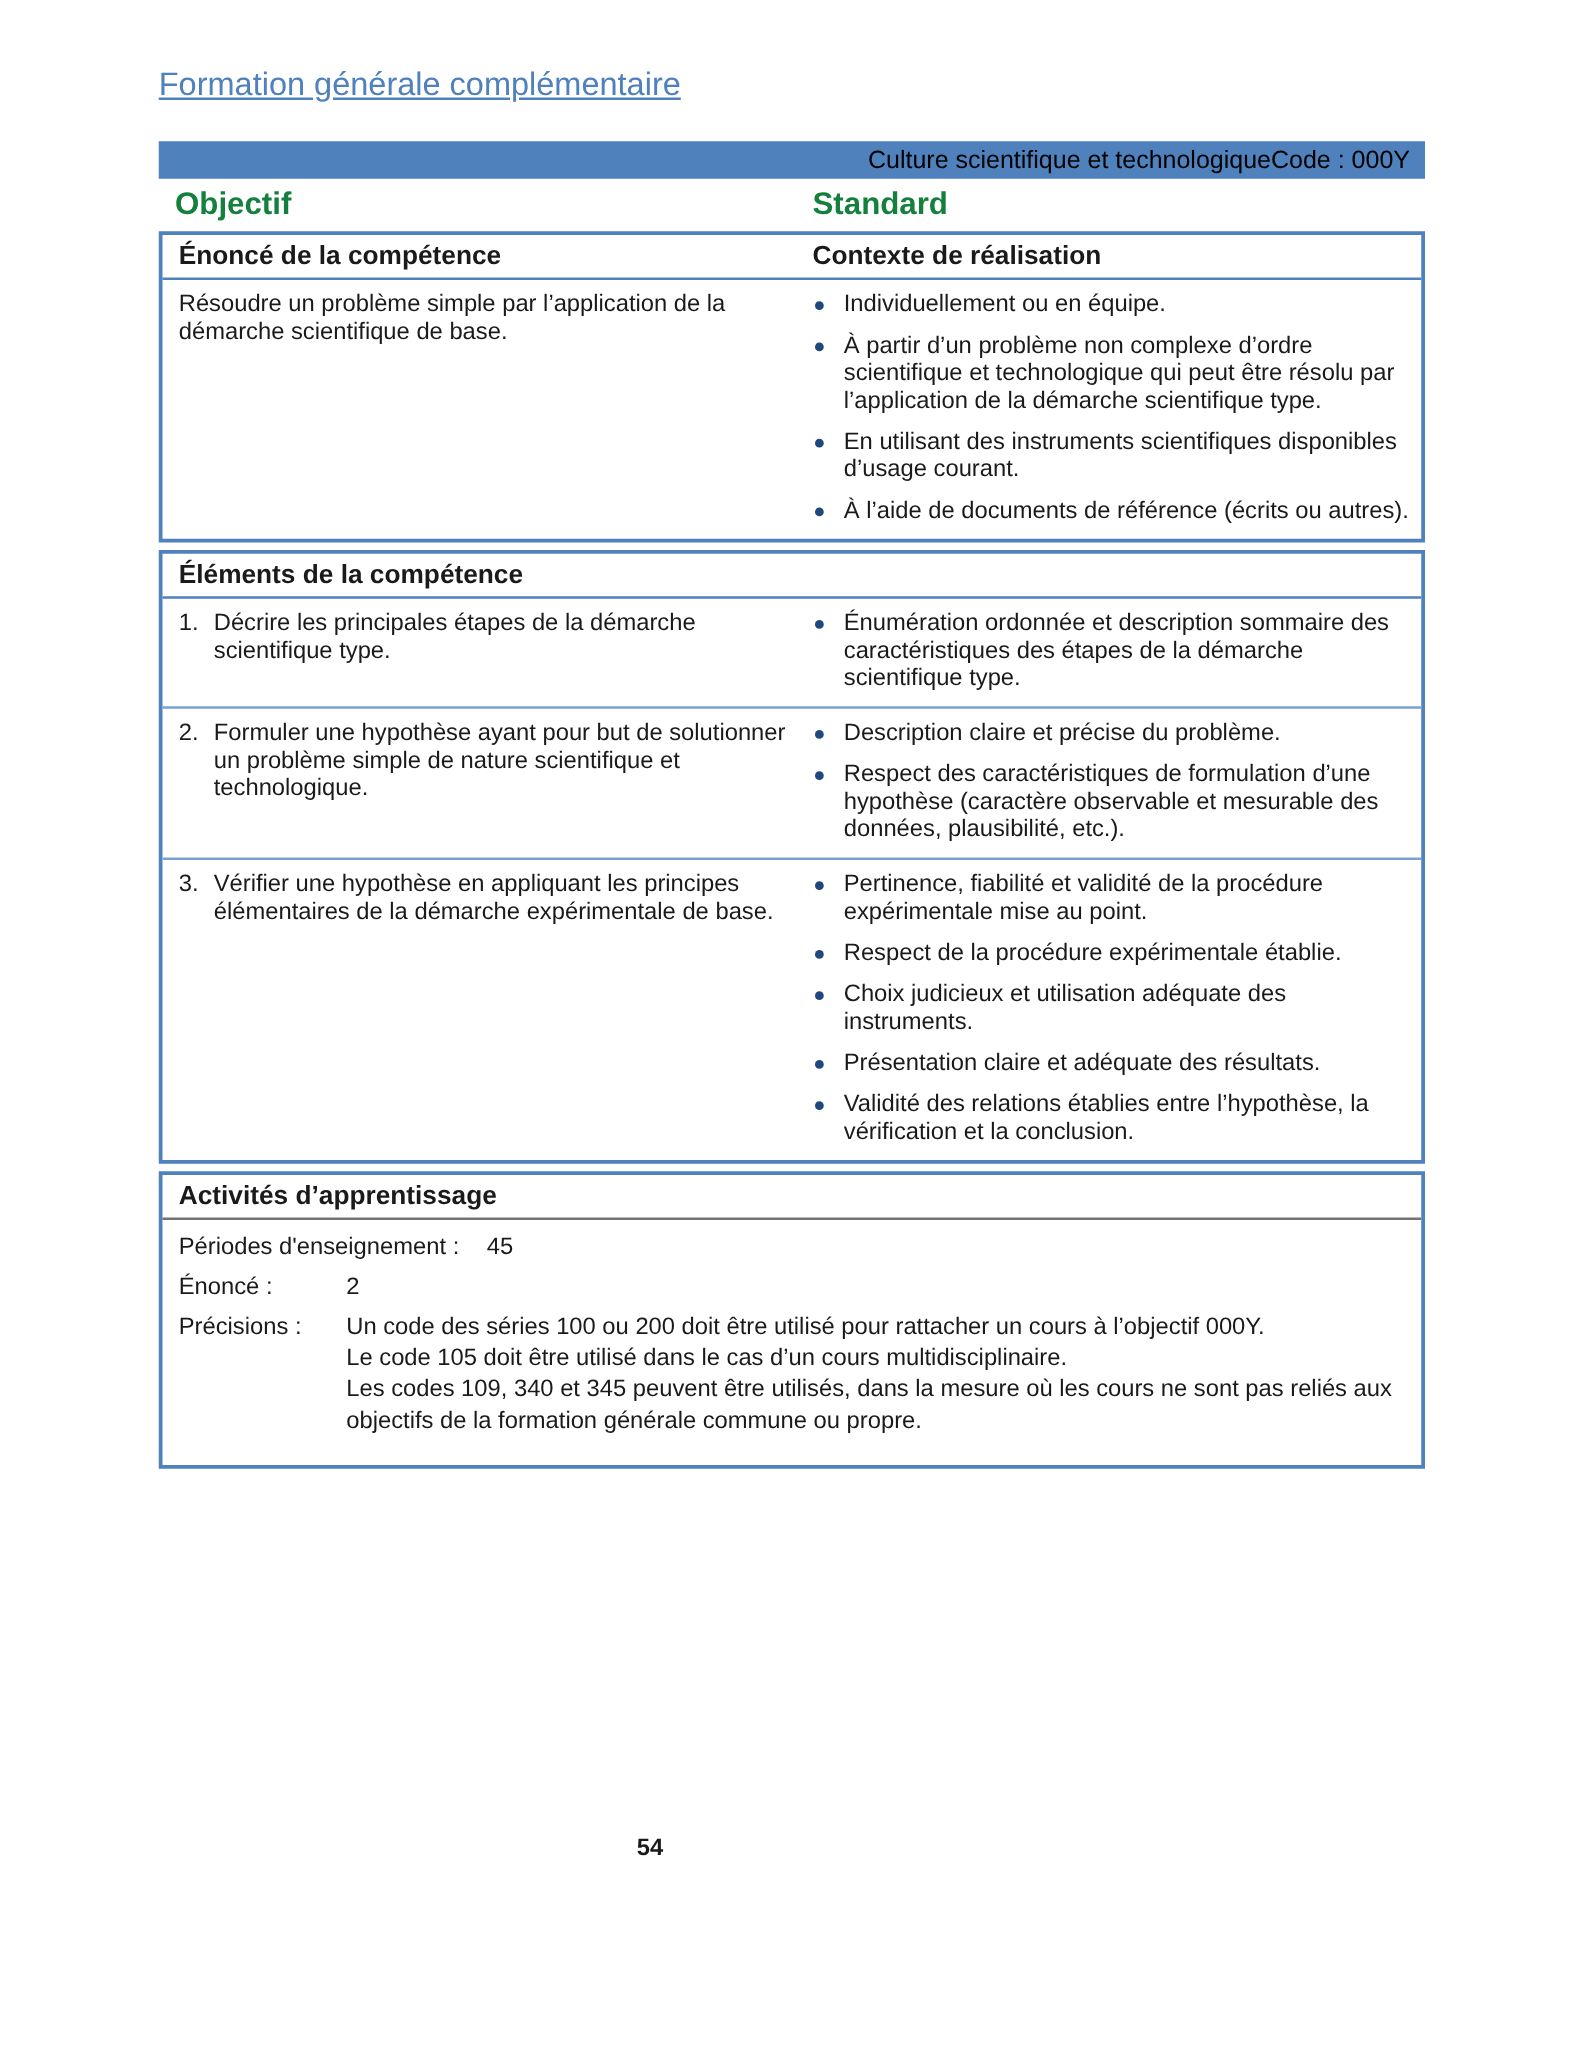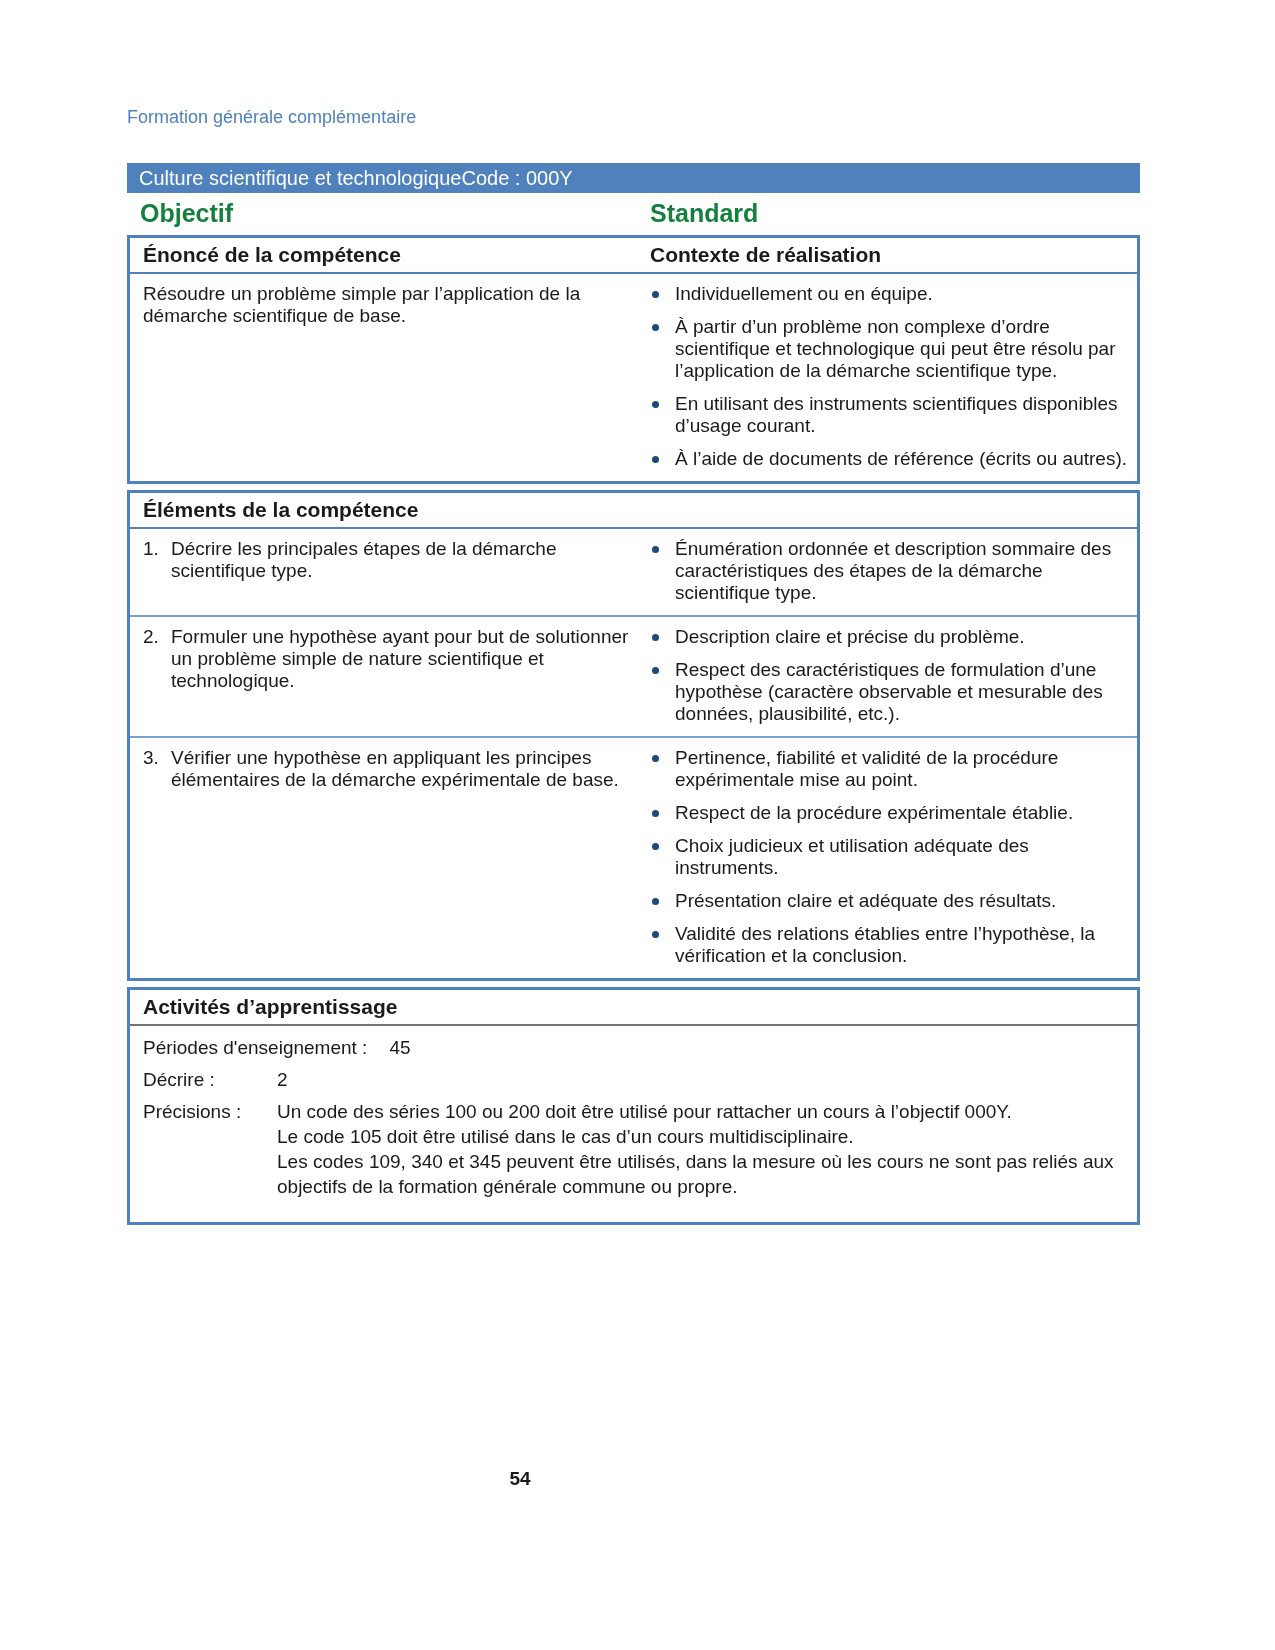--- a/index.html
+++ b/index.html
@@ -3,25 +3,25 @@
 <meta charset="utf-8">
 <style>
   html, body { margin:0; padding:0; }
   body {
     width:1275px; height:1650px; background:#ffffff; overflow:hidden;
     font-family:"Liberation Sans","DejaVu Sans",sans-serif; color:#1a1a1a;
     position:relative;
   }
   .sheet { position:absolute; left:127px; top:0; width:1013px; }
 
-  .doc-title { margin-top:104px; font-size:18px; line-height:26px; color:#4f81bd; }
+  .doc-title { margin-top:54px; font-size:26px; line-height:26px; color:#4f81bd;text-decoration:underline; }
 
   .banner {
-    margin-top:33px; background:#4f81bd; color:#ffffff; height:30px;
-    display:flex; align-items:center; justify-content:flex-start;
+    margin-top:33px; background:#4f81bd; color:#000000; height:30px;
+    display:flex; align-items:center; justify-content:flex-end;
     padding:0 12px; box-sizing:border-box; font-size:20px;
   }
 
   .col-heads { display:grid; grid-template-columns:523px 1fr; margin:6px 0 7px; }
   .col-heads .h { font-size:25px; line-height:29px; font-weight:bold; color:#15803d; }
   .col-heads .h-left { padding-left:13px; }
 
   .tbl { border:3px solid #4f81bd; margin-bottom:6px; box-sizing:border-box; }
   .tbl-head { display:grid; grid-template-columns:520px 1fr; border-bottom:2px solid #4f81bd; }
   .tbl-head .cell { font-weight:bold; font-size:21px; line-height:24px; padding:5px 0; }
@@ -159,21 +159,21 @@
   </div>
 
   <div class="tbl">
     <div class="act-head">Activités d’apprentissage</div>
     <div class="act-body">
       <div class="field">
         <span class="field-label">Périodes d'enseignement :</span>
         <span class="tab-gap">45</span>
       </div>
       <div class="field">
-        <span class="field-label">Décrire :</span>
+        <span class="field-label">Énoncé :</span>
         <span>2</span>
       </div>
       <div class="field">
         <span class="field-label">Précisions :</span>
         <span>
           <div>Un code des séries 100 ou 200 doit être utilisé pour rattacher un cours à l’objectif 000Y.</div>
           <div>Le code 105 doit être utilisé dans le cas d’un cours multidisciplinaire.</div>
           <div>Les codes 109, 340 et 345 peuvent être utilisés, dans la mesure où les cours ne sont pas reliés aux objectifs de la formation générale commune ou propre.</div>
         </span>
       </div>

